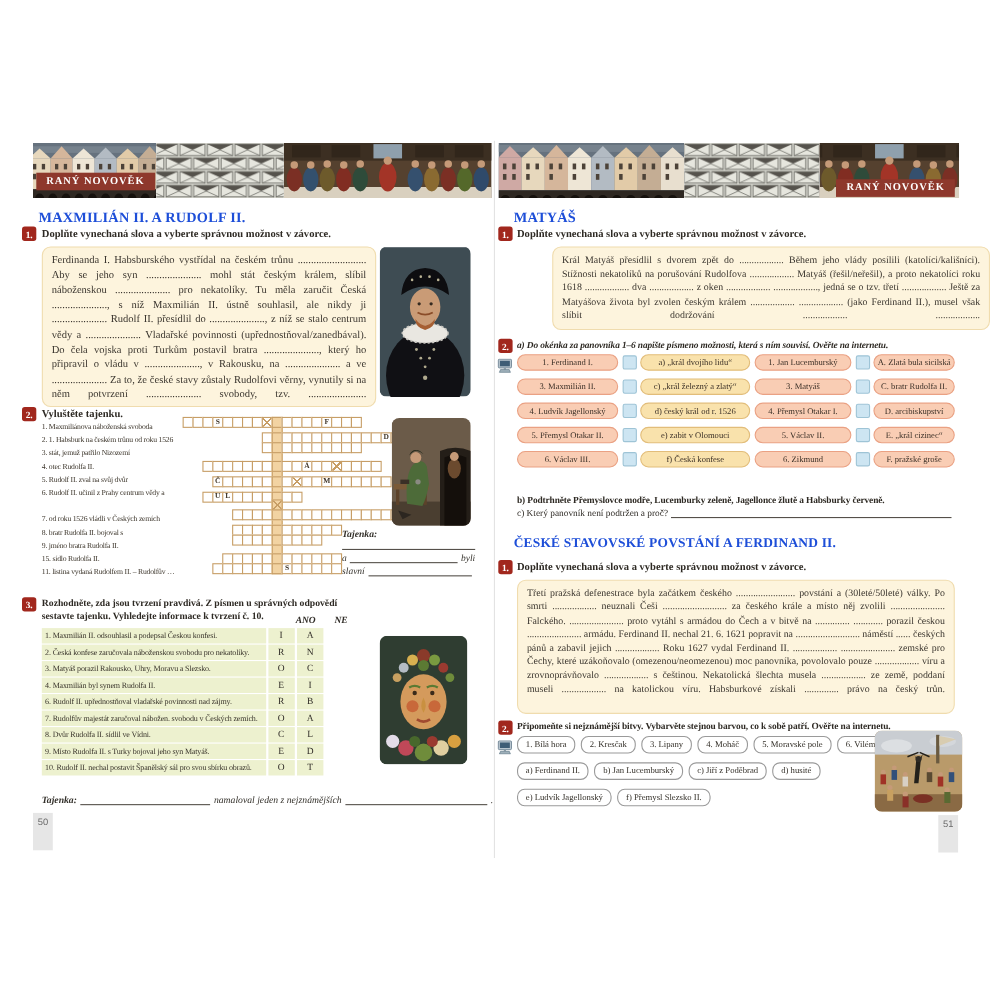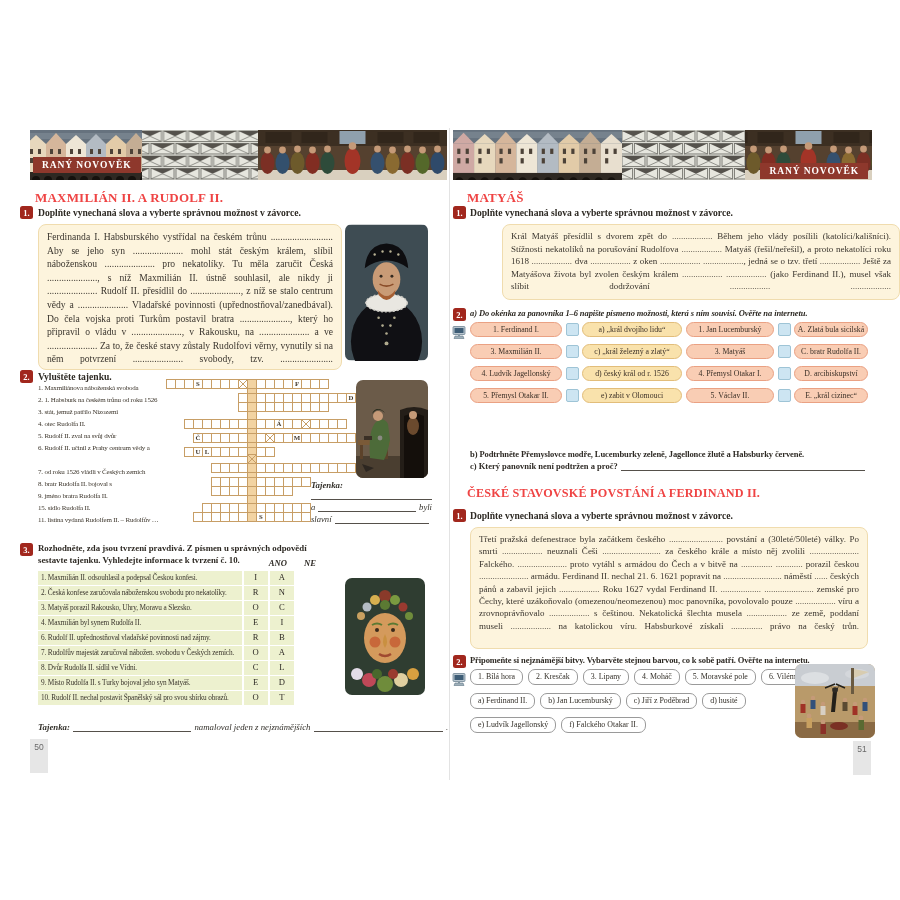--- a/index.html
+++ b/index.html
@@ -6,21 +6,21 @@
   body{width:900px;height:900px;position:relative;overflow:hidden;
        font-family:"Liberation Serif",serif;color:#2f2b26;}
   .canvas{position:absolute;inset:0;}
   .divider{position:absolute;left:449px;top:128px;width:1px;height:652px;background:#e3e3e3;}
   
   .banner{position:absolute;top:130px;height:50px;display:flex;overflow:hidden;}
   .banner svg{display:block;height:50px;}
   .banner-label{position:absolute;background:#8e382c;color:#fff;font-weight:bold;
     font-size:9.5px;letter-spacing:.9px;padding:3px 9px;white-space:nowrap;}
   
-  .title{position:absolute;font-weight:bold;font-size:13px;color:#ef4444;letter-spacing:.2px;white-space:nowrap;}
+  .title{position:absolute;font-weight:bold;font-size:13px;color:#1d4ed8;letter-spacing:.2px;white-space:nowrap;}
   .marker{position:absolute;width:13px;height:13px;background:#a1271d;color:#fff;font-size:8.5px;
     font-weight:bold;display:flex;align-items:center;justify-content:center;border-radius:2.5px;}
   .instr{position:absolute;font-weight:bold;font-size:9.6px;line-height:11.5px;color:#2e2a24;white-space:nowrap;}
   .instr-wrap{white-space:normal;}
   .instr-sm{font-size:8.5px;letter-spacing:-.1px;}
   
   .cream{position:absolute;background:#fdf4dd;border:1px solid #f0dcae;border-radius:8px;
     box-sizing:border-box;color:#3a352e;text-align:justify;text-align-last:justify;}
   .cream-l{font-size:9.6px;line-height:13.6px;padding:5px 8px;}
   .cream-r1{font-size:9px;line-height:12.6px;padding:5px 8px;margin-left:32px;}
@@ -55,21 +55,21 @@
   .tj-i{font-style:italic;white-space:nowrap;}
   
   .match{position:absolute;width:398px;}
   .mrow{display:grid;grid-template-columns:92px 12px 100px 88px 12px minmax(0,1fr);
     column-gap:4px;align-items:center;height:14px;margin-bottom:8px;}
   .pill{border-radius:8px;font-size:7.8px;line-height:11px;text-align:center;white-space:nowrap;
     overflow:hidden;padding:1px 2px;border:1px solid;color:#3a2f26;}
   .pill-salmon{background:#f9cdb4;border-color:#eaa183;}
   .pill-cream{background:#f9e2ac;border-color:#e2bd7a;}
   .bluebox{width:11px;height:11px;background:#cde5f2;border:1px solid #9ec4d6;border-radius:2px;}
-  .cline{position:absolute;display:flex;align-items:flex-start;font-weight:bold;font-size:8.5px;width:398px;}
+  .cline{position:absolute;display:flex;align-items:flex-start;font-weight:normal;font-size:8.5px;width:398px;}
   
   .battle-row{position:absolute;display:flex;gap:5px;}
   .pill-white{background:#fff;border:1px solid #9a9a9a;border-radius:7px;font-size:7.9px;line-height:12px;
     padding:1px 7px;white-space:nowrap;color:#332f28;}
   
   .pagebox{position:absolute;width:18px;height:34px;background:#e6e6e6;color:#6a6a6a;font-size:8.5px;
     text-align:center;padding-top:3px;box-sizing:border-box;font-family:"Liberation Sans",sans-serif;}
   .pc-icon{position:absolute;width:14px;height:13px;}
 </style>
 </head>
@@ -644,20 +644,28 @@
         <div class="pill pill-salmon">D. arcibiskupství</div>
       </div>
       <div class="mrow">
         <div class="pill pill-salmon">5. Přemysl Otakar II.</div>
         <div class="bluebox"></div>
         <div class="pill pill-cream">e) zabit v Olomouci</div>
         <div class="pill pill-salmon">5. Václav II.</div>
         <div class="bluebox"></div>
         <div class="pill pill-salmon">E. „král cizinec“</div>
       </div>
+      <div class="mrow">
+        <div class="pill pill-salmon">6. Václav III.</div>
+        <div class="bluebox"></div>
+        <div class="pill pill-cream">f) Česká konfese</div>
+        <div class="pill pill-salmon">6. Zikmund</div>
+        <div class="bluebox"></div>
+        <div class="pill pill-salmon">F. pražské groše</div>
+      </div>
     </div>
   <div class="instr instr-sm" style="left:470px;top:449px;">b) Podtrhněte Přemyslovce modře, Lucemburky zeleně, Jagellonce žlutě a Habsburky červeně.</div>
   <div class="cline" style="left:470px;top:461px;">
     <span style="white-space:nowrap;">c) Který panovník není podtržen a proč?</span>
     <span class="fill-line"></span>
   </div>
 
   <div class="title" style="left:467px;top:486px;font-size:12.2px;">ČESKÉ STAVOVSKÉ POVSTÁNÍ A FERDINAND II.</div>
   <div class="marker" style="left:453px;top:509px;">1.</div>
   <div class="instr" style="left:470px;top:510px;">Doplňte vynechaná slova a vyberte správnou možnost v závorce.</div>
@@ -677,21 +685,21 @@
       <div class="pill-white">6. Vilémov</div>
     </div>
   <div class="battle-row" style="left:470px;top:693px;">
       <div class="pill-white">a) Ferdinand II.</div>
       <div class="pill-white">b) Jan Lucemburský</div>
       <div class="pill-white">c) Jiří z Poděbrad</div>
       <div class="pill-white">d) husité</div>
     </div>
   <div class="battle-row" style="left:470px;top:717px;">
       <div class="pill-white">e) Ludvík Jagellonský</div>
-      <div class="pill-white">f) Falckého Otakar II.</div>
+      <div class="pill-white">f) Přemysl Slezsko II.</div>
     </div>
   <div class="photo" style="left:795px;top:664px;">
     <svg width="80" height="74">
         <use href="#sym-battle"></use>
       </svg>
   </div>
   <div class="pagebox" style="left:853px;top:741px;">51</div>
 
 </div>
 

